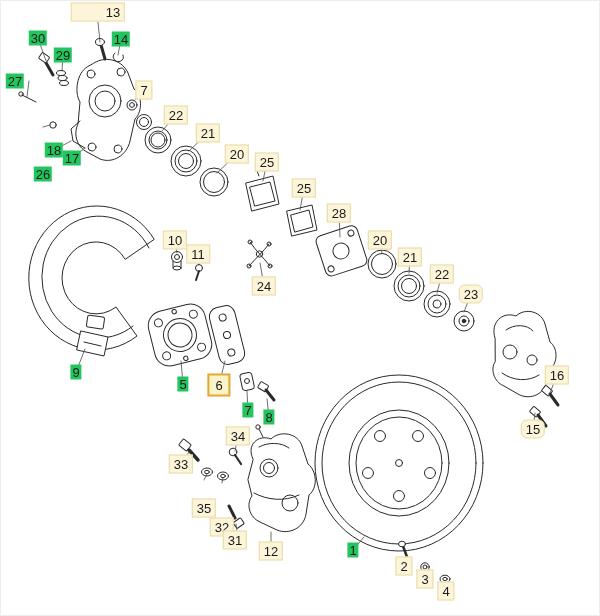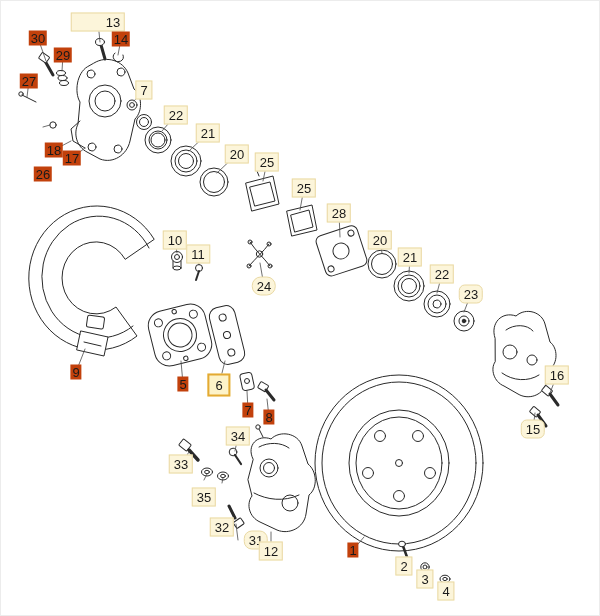--- a/index.html
+++ b/index.html
@@ -6,21 +6,21 @@
   .stage {
     position:relative; width:600px; height:616px; margin:0 auto;
     background:var(--bg,#fff); border:1px solid #ececec; box-sizing:border-box;
     font-family:"Liberation Sans", sans-serif; overflow:hidden;
   }
   .stage svg { position:absolute; left:0; top:0; }
   #labels { position:absolute; left:0; top:0; width:100%; height:100%; }
   .part-label {
     position:absolute; transform:translate(-50%,-50%);
     font:13px/15px "Liberation Sans", sans-serif; color:var(--labeltext,#1a1a1a);
-    background:#c2410c; padding:0 2px; cursor:pointer; user-select:none;
+    background:#22c55e; padding:0 2px; cursor:pointer; user-select:none;
     white-space:nowrap;
   }
   .part-label.boxed {
     background:var(--hlfill,#fcf5da);
     border:1px solid var(--hlborder,#e9d9a4);
     padding:1px 4px;
   }
   .part-label.selected {
     background:var(--selfill,#fdf3c9);
     border:2px solid var(--selborder,#e3aa33);
@@ -297,53 +297,53 @@
           <line x1="352" y1="549" x2="363" y2="536"></line>
           <line x1="403" y1="565" x2="404" y2="557"></line>
           <line x1="424" y1="578" x2="424" y2="570"></line>
           <line x1="445" y1="590" x2="444" y2="582"></line>
         </g>
   </g>
 </svg>
 
 <div id="labels">
       <div class="part-label" style="left: 37px; top: 37px;">30</div>
-      <div class="part-label boxed" style="left: 97px; top: 21px; padding-left: 34px;">13</div>
+      <div class="part-label boxed" style="left: 97px; top: 11px; padding-left: 34px;">13</div>
       <div class="part-label" style="left: 120px; top: 38px;">14</div>
       <div class="part-label" style="left: 62px; top: 54px;">29</div>
-      <div class="part-label" style="left: 28px; top: 80px;">27</div>
+      <div class="part-label" style="left: 14px; top: 80px;">27</div>
       <div class="part-label boxed" style="left: 143px; top: 89px;">7</div>
       <div class="part-label" style="left: 42px; top: 126px; margin-top: 47px;">26</div>
       <div class="part-label" style="left: 53px; top: 149px; text-align: right;">18</div>
       <div class="part-label" style="left: 71px; top: 157px;">17</div>
       <div class="part-label boxed" style="left: 175px; top: 114px;">22</div>
       <div class="part-label boxed" style="left: 207px; top: 132px;">21</div>
       <div class="part-label boxed" style="left: 236px; top: 153px;">20</div>
       <div class="part-label boxed" style="left: 266px; top: 161px;">25</div>
       <div class="part-label boxed" style="left: 303px; top: 187px;">25</div>
       <div class="part-label boxed" style="left: 338px; top: 212px;">28</div>
       <div class="part-label boxed" style="left: 379px; top: 239px;">20</div>
       <div class="part-label boxed" style="left: 409px; top: 256px;">21</div>
       <div class="part-label boxed" style="left: 441px; top: 273px;">22</div>
       <div class="part-label boxed" style="left: 470px; top: 293px; border-radius: 6px;">23</div>
       <div class="part-label boxed" style="left: 174px; top: 239px;">10</div>
       <div class="part-label boxed" style="left: 197px; top: 253px;">11</div>
-      <div class="part-label boxed" style="left: 263px; top: 285px; border-radius: 9px;">24</div>
+      <div class="part-label boxed" style="left: 263px; top: 285px;">24</div>
       <div class="part-label" style="left: 75px; top: 371px;">9</div>
       <div class="part-label" style="left: 182px; top: 383px;">5</div>
       <div class="part-label selected" style="left: 218px; top: 384px;">6</div>
       <div class="part-label" style="left: 247px; top: 409px;">7</div>
       <div class="part-label" style="left: 268px; top: 416px;">8</div>
       <div class="part-label boxed" style="left: 556px; top: 374px;">16</div>
       <div class="part-label boxed" style="left: 532px; top: 428px; border-radius: 6px;">15</div>
       <div class="part-label boxed" style="left: 180px; top: 463px;">33</div>
       <div class="part-label boxed" style="left: 237px; top: 435px;">34</div>
-      <div class="part-label boxed" style="left: 203px; top: 496px;">35</div>
+      <div class="part-label boxed" style="left: 203px; top: 507px;">35</div>
       <div class="part-label boxed" style="left: 221px; top: 482px; margin-top: 44px;">32</div>
-      <div class="part-label boxed" style="left: 255px; top: 539px; border-radius: 8px;">31</div>
+      <div class="part-label boxed" style="left: 234px; top: 539px;">31</div>
       <div class="part-label boxed" style="left: 270px; top: 550px;">12</div>
       <div class="part-label" style="left: 352px; top: 549px;">1</div>
       <div class="part-label boxed" style="left: 403px; top: 565px;">2</div>
       <div class="part-label boxed" style="left: 424px; top: 578px;">3</div>
       <div class="part-label boxed" style="left: 445px; top: 590px;">4</div>
     </div>
 
 </div>
 
 </body></html>

